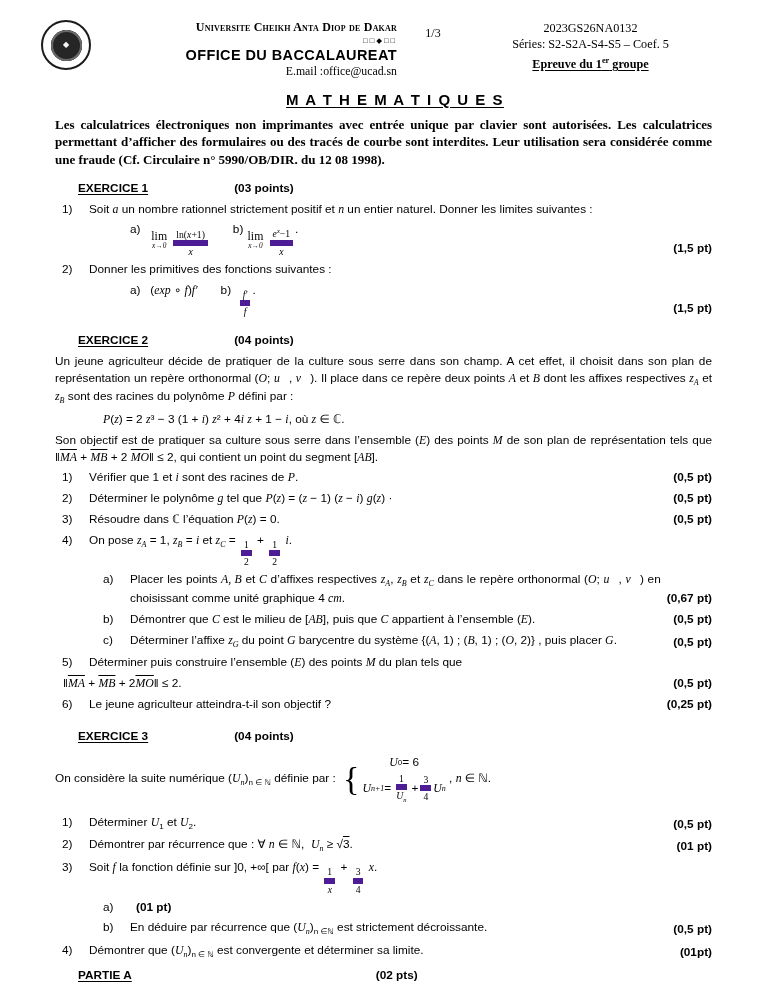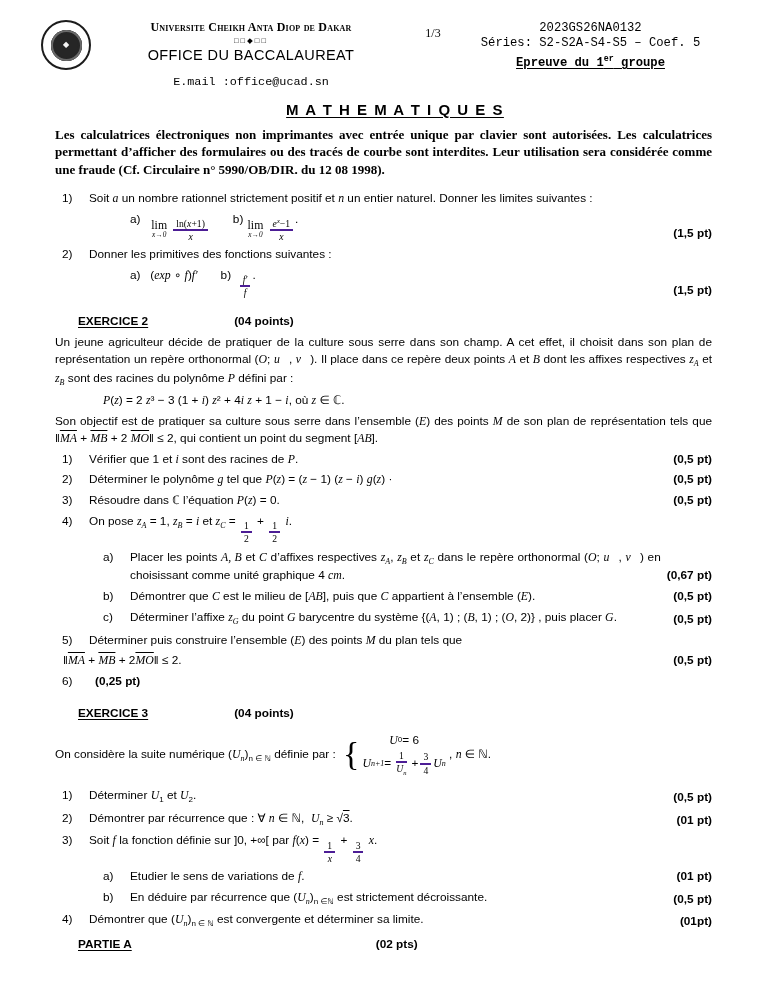--- a/index.html
+++ b/index.html
@@ -16,28 +16,28 @@
 
   
   .hdr{display:flex;align-items:flex-start;}
   .logo{flex:none;margin:0 14px 0 -14px;}
   .logo-ring{width:46px;height:46px;border:2.5px solid #1c1c1c;border-radius:50%;
              display:flex;align-items:center;justify-content:center;background:#fff;}
   .logo-core{width:31px;height:31px;border-radius:50%;background:#262626;
              box-shadow:inset 0 0 0 2px #6a6a6a, inset 0 0 0 4px #262626;
              display:flex;align-items:center;justify-content:center;}
   .logo-glyph{color:#f5f5f5;font-size:8px;line-height:1;}
-  .hleft{width:292px;text-align:center;}
+  .hleft{width:292px;text-align:right;}
   .uni{font-family:"Liberation Serif",serif;font-variant:small-caps;font-size:12px;letter-spacing:0.2px;}
   .orn{font-size:7.5px;letter-spacing:2px;margin-top:1px;}
-  .office{font-weight:normal;font-size:14.5px;letter-spacing:0.4px;margin-top:2px;}
-  .contact{font-family:Liberation Mono, monospace;font-size:11.8px;margin-top:12px;}
+  .office{font-weight:bold;font-size:14.5px;letter-spacing:0.4px;margin-top:2px;}
+  .contact{font-family:Liberation Serif, serif;font-size:11.8px;margin-top:1px;}
   .hmid{width:72px;text-align:center;font-family:"Liberation Serif",serif;font-size:12px;padding-top:6px;}
   .hright{flex:1;text-align:center;font-family:"Liberation Serif",serif;font-size:12.2px;}
-  .hright > div{margin-top:1px;font-family:Liberation Mono, monospace;}
+  .hright > div{margin-top:1px;}
   .epr{text-decoration:underline;text-underline-offset:2px;margin-top:4px !important;}
 
   
   .title{text-align:center;font-weight:bold;font-size:15px;letter-spacing:1.5px;margin:12px 0 8px;}
   .notice{font-family:"Liberation Serif",serif;font-weight:bold;font-size:13px;line-height:1.33;
           text-align:justify;margin-top:4px;}
 
   
   .doc{margin-top:12px;}
   .line{display:flex;align-items:flex-start;line-height:1.42;margin-top:4px;}
@@ -50,21 +50,21 @@
   .hm3 .hpts{margin-left:244px;}
   .item{padding-left:7px;}
   .lnum{flex:none;width:27px;}
   .lbody{flex:1 1 auto;min-width:0;}
   .just .lbody{text-align:justify;}
   .pts{flex:none;margin-left:6px;align-self:flex-end;white-space:nowrap;font-weight:bold;}
 
   
   .frac{display:inline-flex;flex-direction:column;align-items:center;vertical-align:-0.45em;
         font-size:0.82em;line-height:1.15;margin:0 2px;font-family:"Liberation Serif",serif;}
-  .fnum{border-bottom:2px solid #4c1d95;padding:0 3px;display:inline-block;}
+  .fnum{border-bottom:6px solid #4c1d95;padding:0 3px;display:inline-block;}
   .fden{padding:0 3px;display:inline-block;}
   .limw{display:inline-flex;flex-direction:column;align-items:center;vertical-align:-0.55em;
         line-height:1.05;font-family:"Liberation Serif",serif;margin:0 1px;}
   .limu{font-size:0.62em;font-style:italic;}
   .brace{font-family:"Liberation Serif",serif;font-size:34px;font-weight:300;line-height:0.9;
          vertical-align:middle;margin:0 3px 0 4px;}
   .stack{display:inline-flex;flex-direction:column;align-items:center;vertical-align:middle;row-gap:2px;}
   .srow{display:inline-flex;align-items:center;white-space:nowrap;}
 </style>
 </head>
@@ -94,20 +94,21 @@
     </div>
   </div>
 
   <div class="title">
     <span class="u">M A T H E M A T I Q U E S</span>
   </div>
 
   <div class="notice">Les calculatrices électroniques non imprimantes avec entrée unique par clavier sont autorisées. Les calculatrices permettant d’afficher des formulaires ou des tracés de courbe sont interdites. Leur utilisation sera considérée comme une fraude (Cf. Circulaire n° 5990/OB/DIR. du 12 08 1998).</div>
 
   <div class="doc">
+      <div class="line hline hm1 mt1"><span class="b u hlabel">EXERCICE 1</span><span class="b hpts">(03 points)</span></div>
       <div class="line item">
         <span class="lnum">1)</span>
         <div class="lbody"><span>Soit </span><span class="m">a</span><span> un nombre rationnel strictement positif et </span><span class="m">n</span><span> un entier naturel. Donner les limites suivantes :</span></div>
       </div>
       <div class="line item" style="padding-left: 48px;">
         <span class="lnum"></span>
         <div class="lbody"><span>a)&nbsp;&nbsp;&nbsp;</span><span class="limw">
             <span class="limt">lim</span>
             <span class="limu">x→0</span>
           </span><span>&nbsp;</span><span class="frac">
@@ -187,20 +188,21 @@
       <div class="line item">
         <span class="lnum">5)</span>
         <div class="lbody"><span>Déterminer puis construire l’ensemble (</span><span class="m">E</span><span>) des points </span><span class="m">M</span><span> du plan tels que</span></div>
       </div>
       <div class="line" style="padding-left: 8px;">
         <div class="lbody"><span>‖</span><span class="m vec">MA</span><span> + </span><span class="m vec">MB</span><span> + 2</span><span class="m vec">MO</span><span>‖ ≤ 2.</span></div>
         <span class="pts">(0,5 pt)</span>
       </div>
       <div class="line item">
         <span class="lnum">6)</span>
+        <div class="lbody"><span>Le jeune agriculteur atteindra-t-il son objectif ?</span></div>
         <span class="pts">(0,25 pt)</span>
       </div>
       <div class="line hline hm1 mt2"><span class="b u hlabel">EXERCICE 3</span><span class="b hpts">(04 points)</span></div>
       <div class="line mt1">
         <div class="lbody"><span>On considère la suite numérique (</span><span class="m">U</span><span class="m sub">n</span><span>)</span><span class="sub">n ∈ ℕ</span><span> définie par : </span><span class="brace">{</span><span class="stack">
             <span class="srow">
               <span class="m">U</span>
               <span class="sub">0</span>
               <span> = 6</span>
             </span>
@@ -237,21 +239,20 @@
         <div class="lbody"><span>Soit </span><span class="m">f</span><span> la fonction définie sur ]0, +∞[ par </span><span class="m">f</span><span>(</span><span class="m">x</span><span>) = </span><span class="frac">
             <span class="fnum"><span>1</span></span>
             <span class="fden"><span class="m">x</span></span>
           </span><span> + </span><span class="frac">
             <span class="fnum"><span>3</span></span>
             <span class="fden"><span>4</span></span>
           </span><span>&nbsp;</span><span class="m">x</span><span>.</span></div>
       </div>
       <div class="line item" style="padding-left: 48px;">
         <span class="lnum">a)</span>
-        <div class="lbody"><span>Etudier le sens de variations de </span><span class="m">f</span><span>.</span></div>
         <span class="pts">(01 pt)</span>
       </div>
       <div class="line item" style="padding-left: 48px;">
         <span class="lnum">b)</span>
         <div class="lbody"><span>En déduire par récurrence que (</span><span class="m">U</span><span class="m sub">n</span><span>)</span><span class="sub">n ∈ℕ</span><span> est strictement décroissante.</span></div>
         <span class="pts">(0,5 pt)</span>
       </div>
       <div class="line item">
         <span class="lnum">4)</span>
         <div class="lbody"><span>Démontrer que (</span><span class="m">U</span><span class="m sub">n</span><span>)</span><span class="sub">n ∈ ℕ</span><span> est convergente et déterminer sa limite.</span></div>

